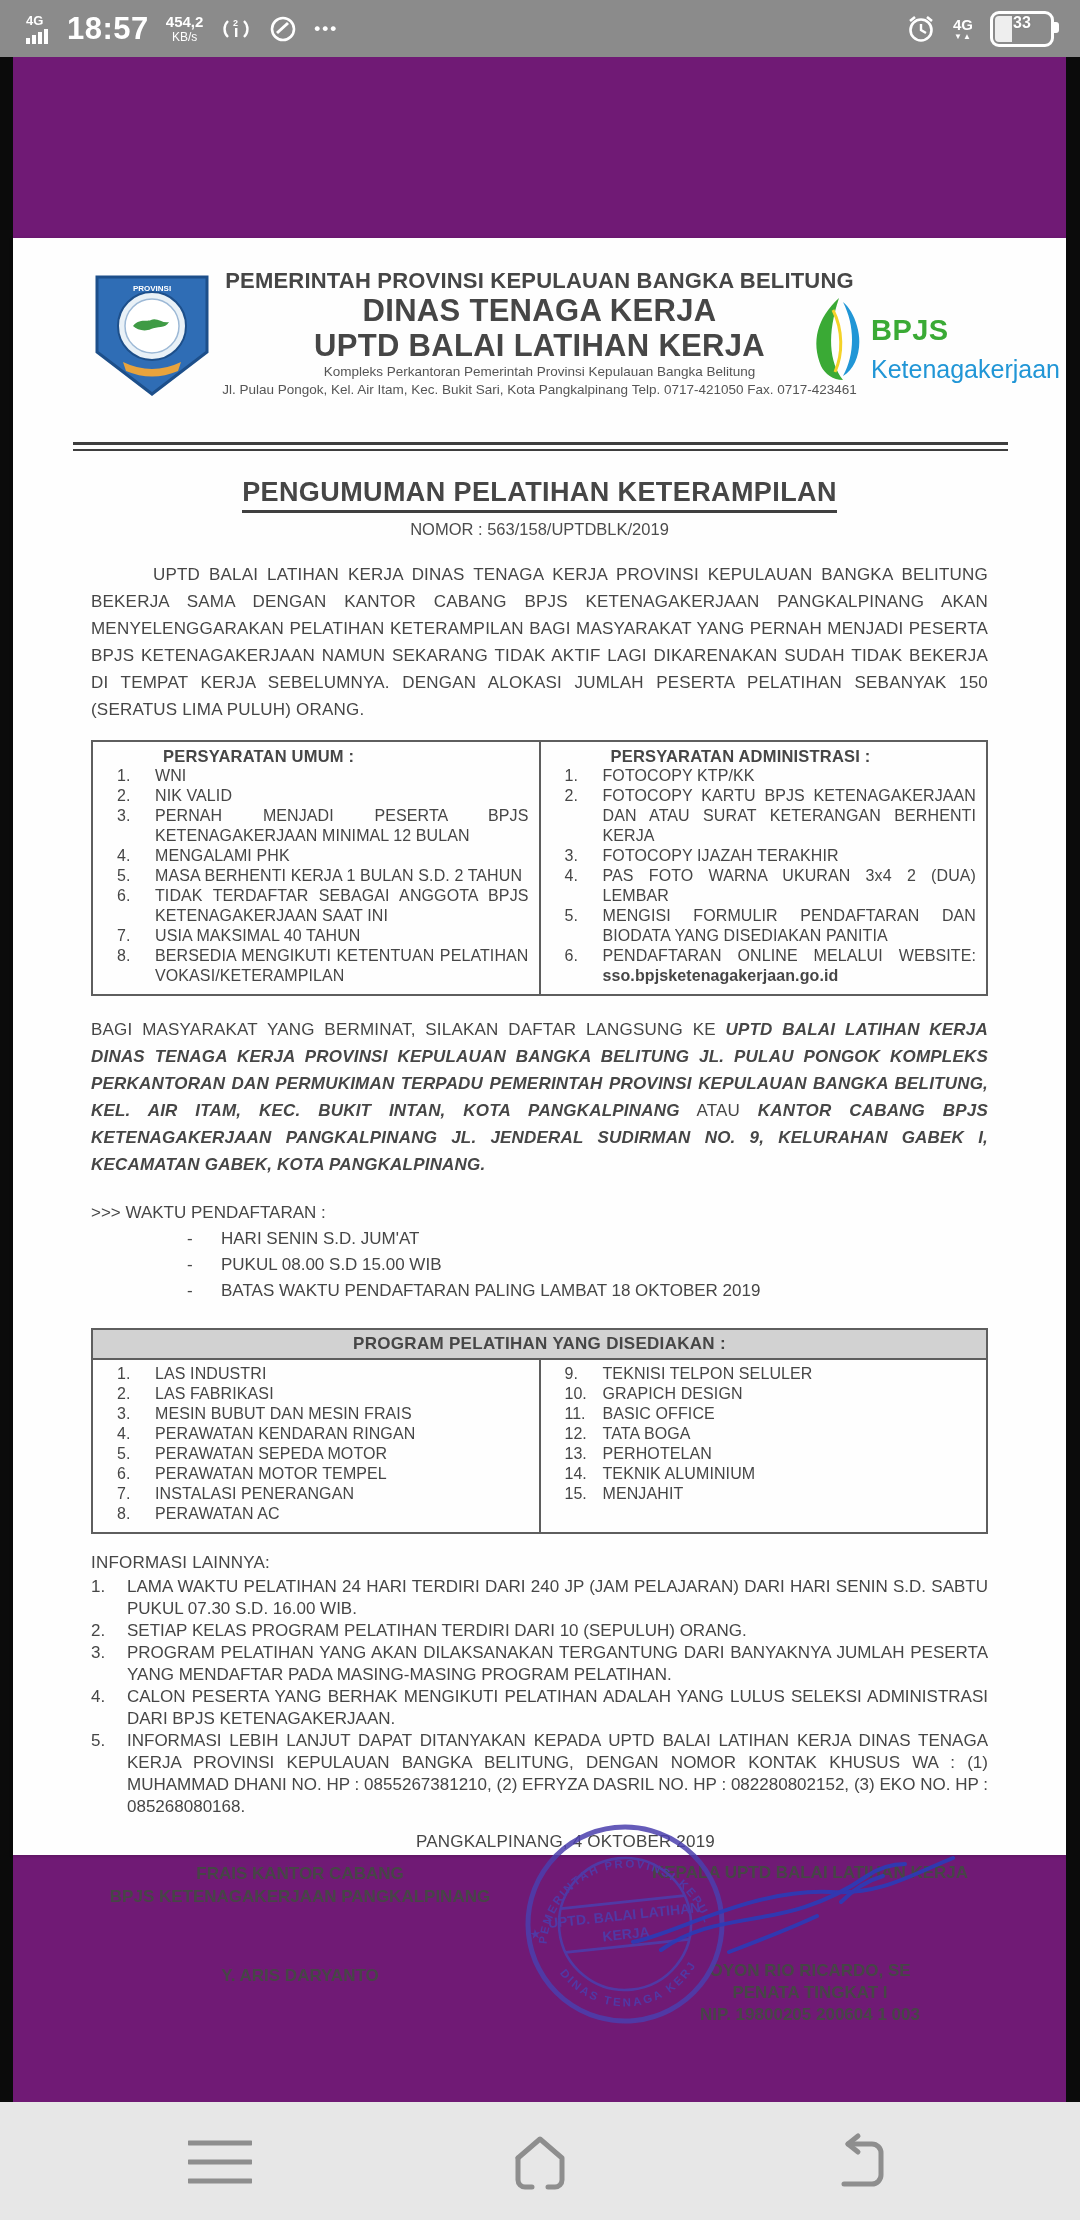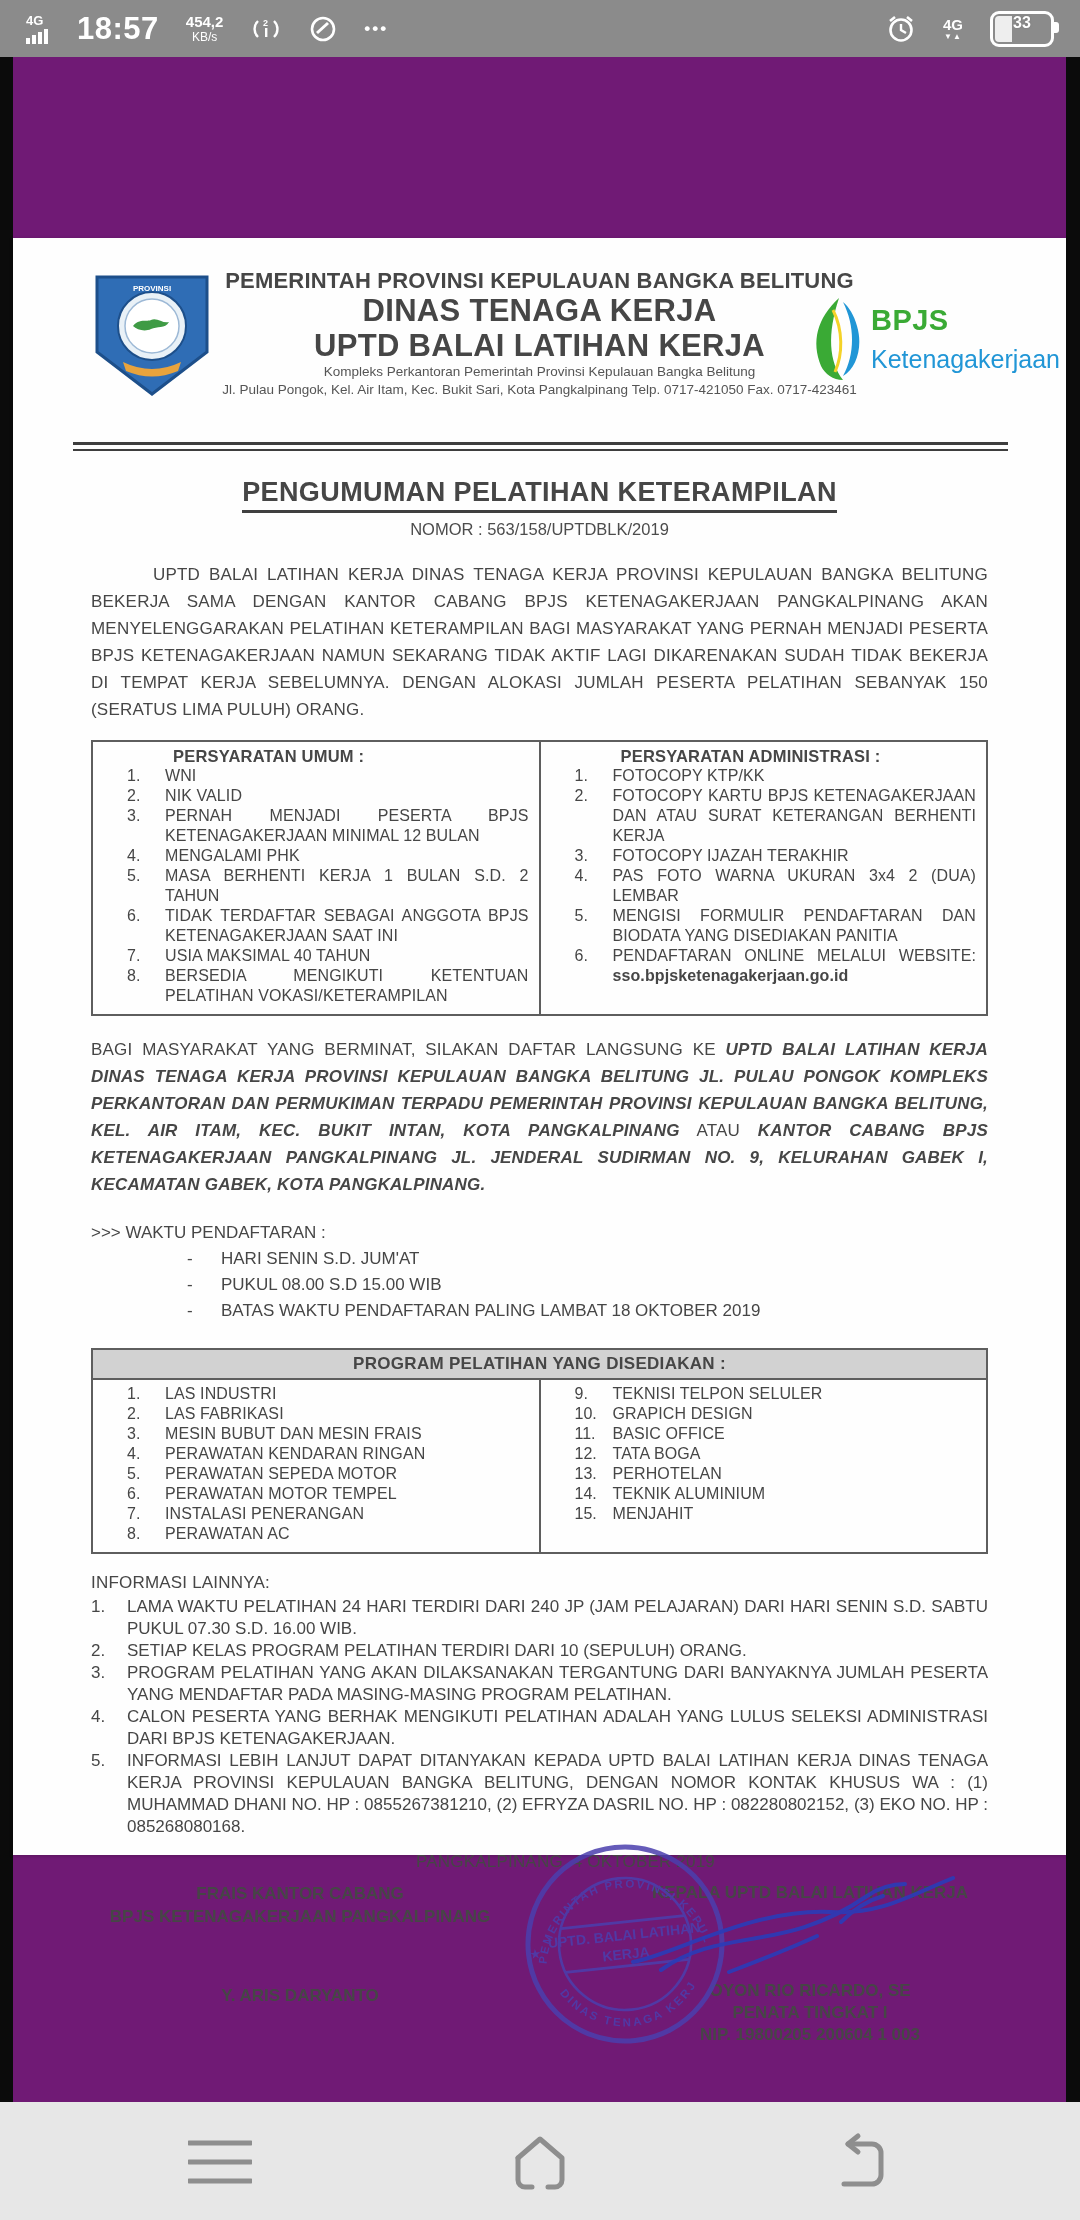--- a/index.html
+++ b/index.html
@@ -7,21 +7,21 @@
     width:1080px;height:2220px;position:relative;overflow:hidden;
     background:#0b0b0b;font-family:"Liberation Sans",sans-serif;
     -webkit-font-smoothing:antialiased;
   }
   
   .statusbar{
     position:absolute;top:0;left:0;width:1080px;height:57px;background:#8b8b8b;
     display:flex;align-items:center;justify-content:space-between;
     color:#fff;padding:0 26px;box-sizing:border-box;z-index:50;
   }
-  .sb-left,.sb-right{display:flex;align-items:center;gap:27px;}
+  .sb-left,.sb-right{display:flex;align-items:center;gap:17px;}
   .sb-net{display:flex;flex-direction:column;align-items:flex-start;line-height:1;}
   .sb-net .lbl{font-size:13px;font-weight:bold;margin-bottom:1px;}
   .sb-time{font-size:31px;font-weight:bold;letter-spacing:.5px;}
   .sb-speed{display:flex;flex-direction:column;align-items:center;line-height:1;}
   .sb-speed .v{font-size:15px;font-weight:bold;}
   .sb-speed .u{font-size:12px;margin-top:2px;}
   .sb-dots{font-size:17px;font-weight:bold;letter-spacing:2px;}
   .sb-net-r{display:flex;flex-direction:column;align-items:center;line-height:1;}
   .sb-net-r .lbl{font-size:15px;font-weight:bold;}
   .sb-net-r .arr{font-size:8px;letter-spacing:1px;margin-top:1px;}
@@ -37,40 +37,40 @@
     color:#464646;box-shadow:0 1px 4px rgba(0,0,0,.22);
   }
   .paper-content{padding:0 78px;}
   
   .doc-header{position:relative;height:168px;padding-top:30px;text-align:center;}
   .h-gov{font-size:22px;font-weight:bold;letter-spacing:.2px;}
   .h-agency,.h-office{font-size:31px;font-weight:bold;line-height:1.12;letter-spacing:.3px;}
   .h-addr{font-size:13.5px;line-height:1.3;color:#555;}
   .rule{margin:6px 58px 0 60px;height:4px;border-top:3px solid #3e3e3e;border-bottom:2px solid #3e3e3e;}
   .prov-logo{position:absolute;left:80px;top:36px;}
-  .bpjs-logo{position:absolute;right:6px;top:58px;display:flex;align-items:center;gap:10px;}
+  .bpjs-logo{position:absolute;right:6px;top:58px;display:flex;align-items:flex-end;gap:10px;}
   .bpjs-text{text-align:left;line-height:1;}
   .bpjs-text .b1{font-size:29px;font-weight:bold;color:#3aaa35;letter-spacing:.5px;}
   .bpjs-text .b2{font-size:25px;color:#2196d6;margin-top:12px;}
   
   .title-block{text-align:center;margin-top:26px;}
   .doc-title{display:inline-block;font-size:27px;font-weight:bold;letter-spacing:.4px;
     border-bottom:3px solid #404040;padding-bottom:2px;}
   .doc-number{font-size:16.5px;margin-top:7px;color:#4c4c4c;}
   
   .para{font-size:17px;line-height:27px;text-align:justify;letter-spacing:.2px;}
   .intro{margin-top:22px;text-indent:62px;}
   .register{margin-top:20px;}
   .bi{font-weight:bold;font-style:italic;}
   
   table.doc-table{width:100%;border-collapse:collapse;margin-top:16px;}
   table.doc-table,
   table.doc-table td,table.doc-table th{border:2px solid #5e5e5e;}
   th.tbl-head{background:#d2d2d2;font-size:17px;font-weight:bold;padding:4px 0;letter-spacing:.3px;}
-  td.tbl-col{width:50%;vertical-align:top;padding:4px 6px 8px 26px;}
+  td.tbl-col{width:50%;vertical-align:top;padding:4px 6px 8px 16px;}
   .col-title{font-weight:bold;font-size:16.5px;padding-left:54px;line-height:20px;letter-spacing:.2px;}
   .row{display:flex;font-size:16px;line-height:20px;}
   .row .no{flex:0 0 46px;padding-left:8px;box-sizing:border-box;}
   .row .txt{flex:1;text-align:justify;padding-right:4px;letter-spacing:.1px;}
   .row .txt .bold{font-weight:bold;}
   
   .waktu{margin-top:22px;font-size:17px;line-height:26px;}
   .waktu-item{display:flex;margin-left:96px;}
   .waktu-item .dash{flex:0 0 34px;text-align:left;}
   

